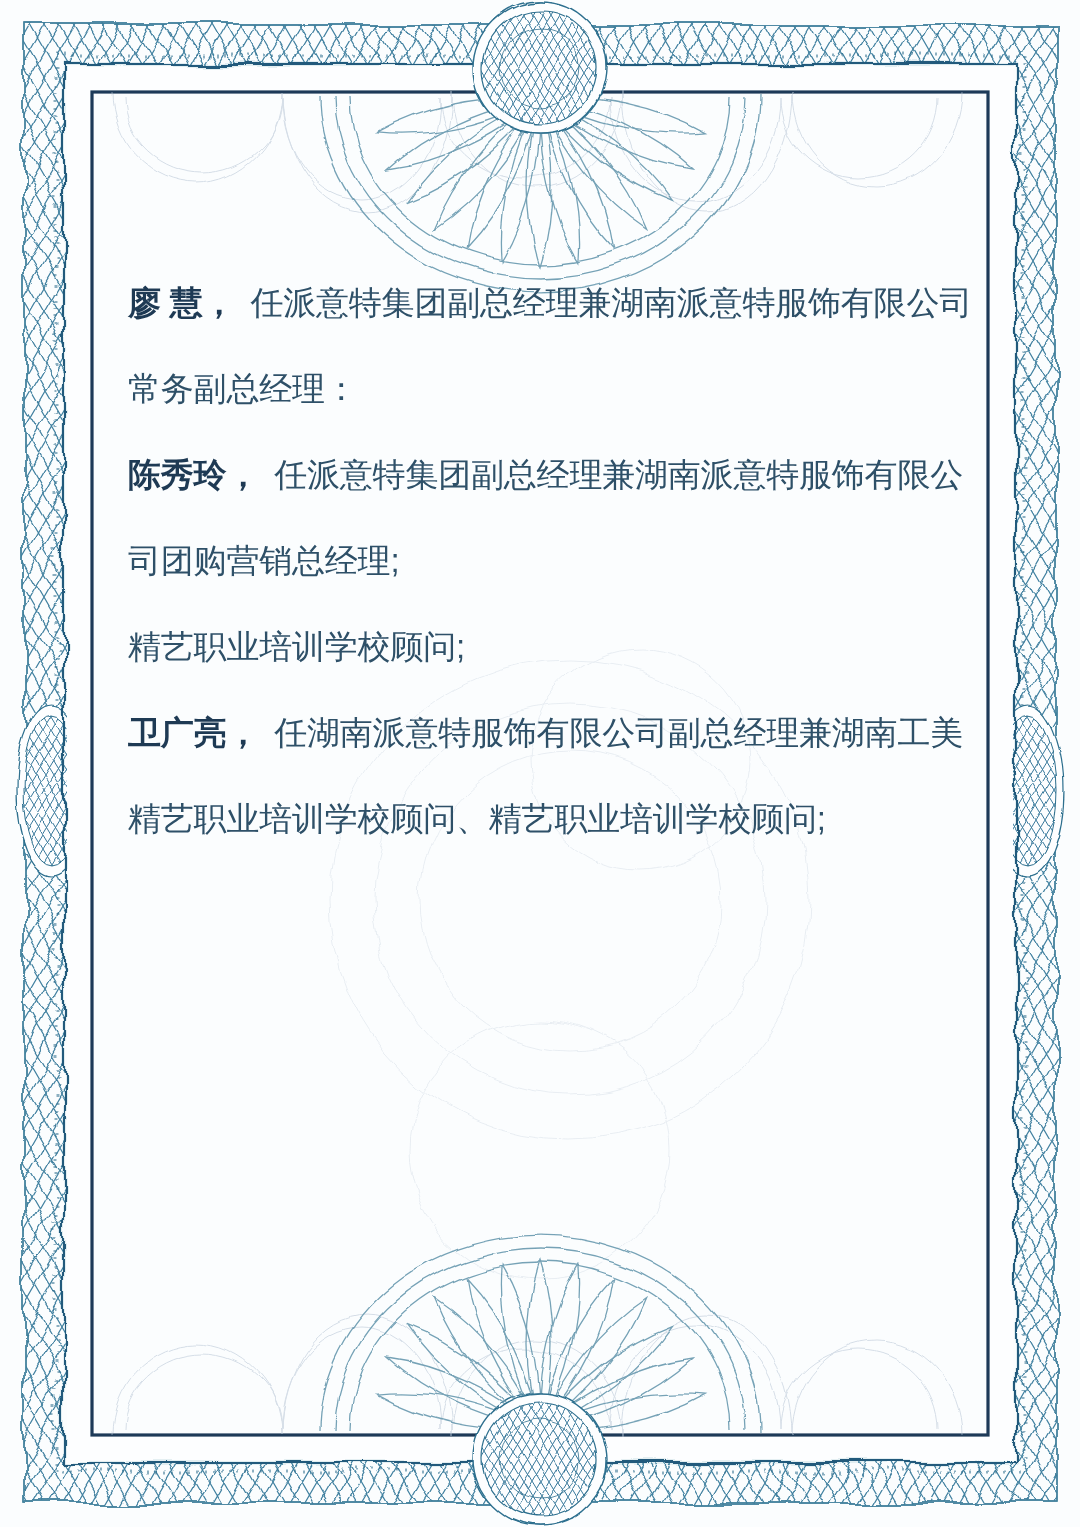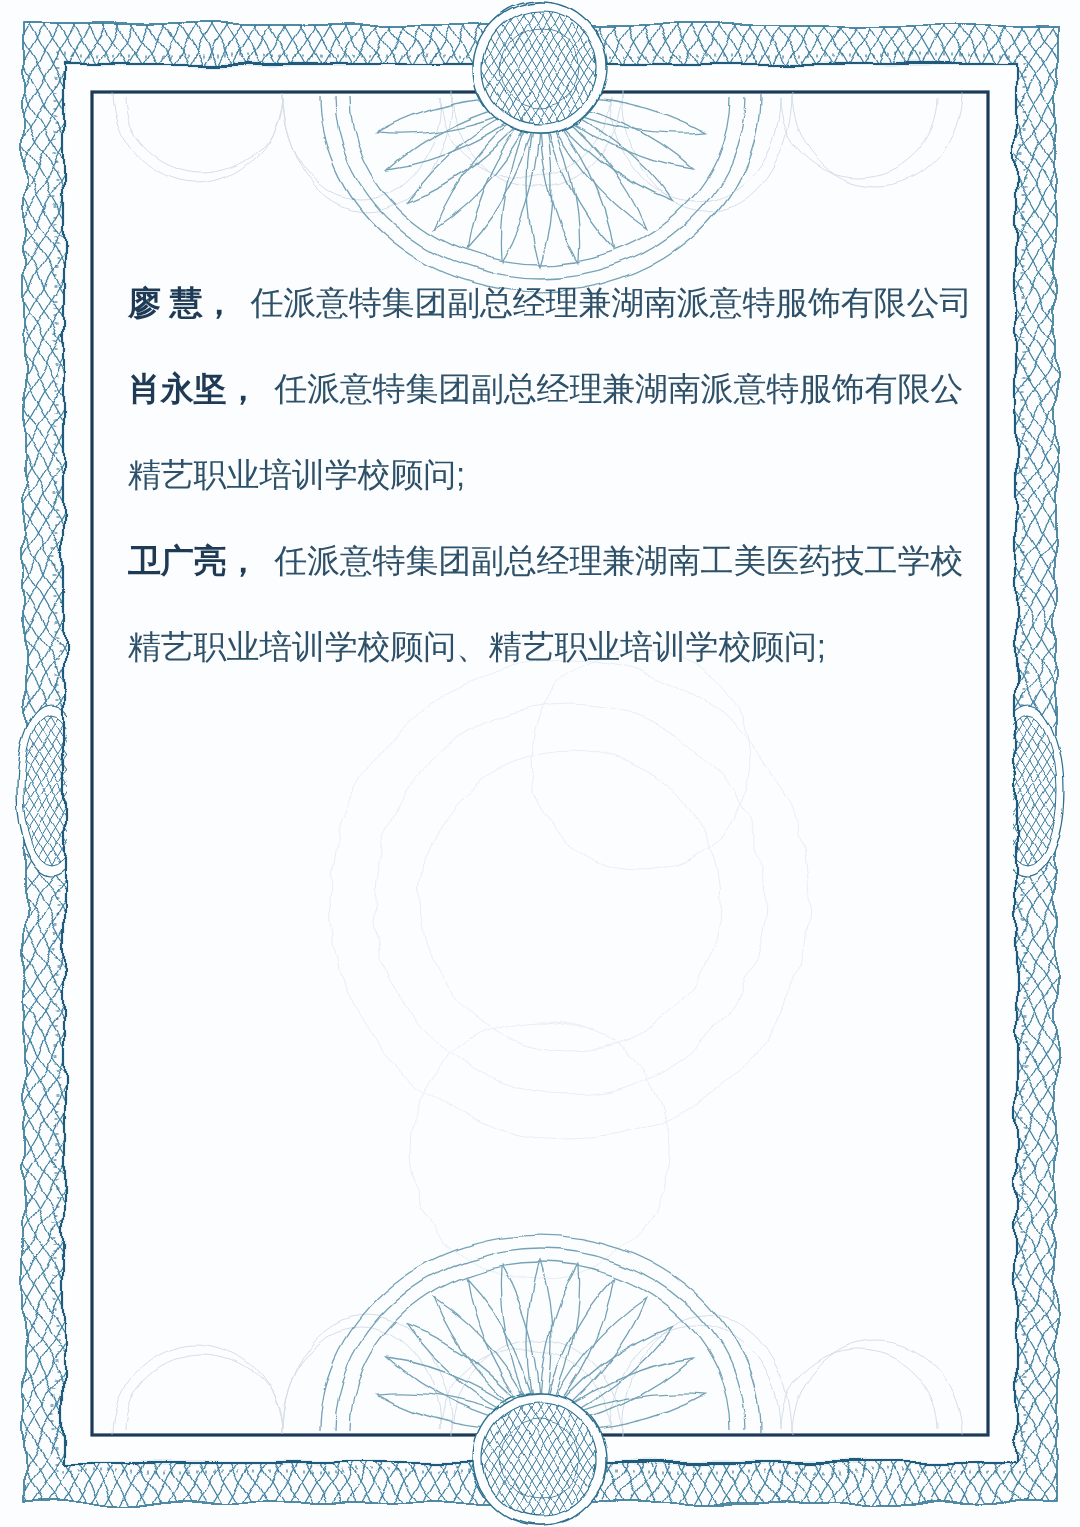--- a/index.html
+++ b/index.html
@@ -113,31 +113,33 @@
     <rect x="92" y="92" width="896" height="1343" fill="none" stroke="#1d3a58" stroke-width="3.2"></rect>
 
     <use xlink:href="#topdec" href="#topdec"></use>
     <use xlink:href="#topdec" href="#topdec" transform="matrix(1,0,0,-1,0,1527)"></use>
   </svg>
 
   <div class="text-block">
 
     <div class="entry">
       <div class="line"><span class="nm">廖 慧，</span><span class="rest">任派意特集团副总经理兼湖南派意特服饰有限公司</span></div>
+      <div class="line cont">常务副总经理：</div>
     </div>
 
 
     <div class="entry">
+      <div class="line"><span class="nm">陈秀玲，</span><span class="rest">任派意特集团副总经理兼湖南派意特服饰有限公</span></div>
+      <div class="line cont">司团购营销总经理;</div>
     </div>
 
     <div class="entry">
-      <div class="line"><span class="nm">肖永坚，</span><span class="rest">任派意特集团副总经理兼湖南派意特服饰有限公</span></div>
       <div class="line cont">精艺职业培训学校顾问;</div>
     </div>
 
     <div class="entry">
-      <div class="line"><span class="nm">卫广亮，</span><span class="rest">任派意特集团副总经理兼湖南工美医药技工学校</span></div>
+      <div class="line"><span class="nm">卫广亮，</span><span class="rest">任湖南派意特服饰有限公司副总经理兼湖南工美</span></div>
       <div class="line cont">精艺职业培训学校顾问、精艺职业培训学校顾问;</div>
     </div>
 
 
   </div>
 </div>
 
 </body></html>

